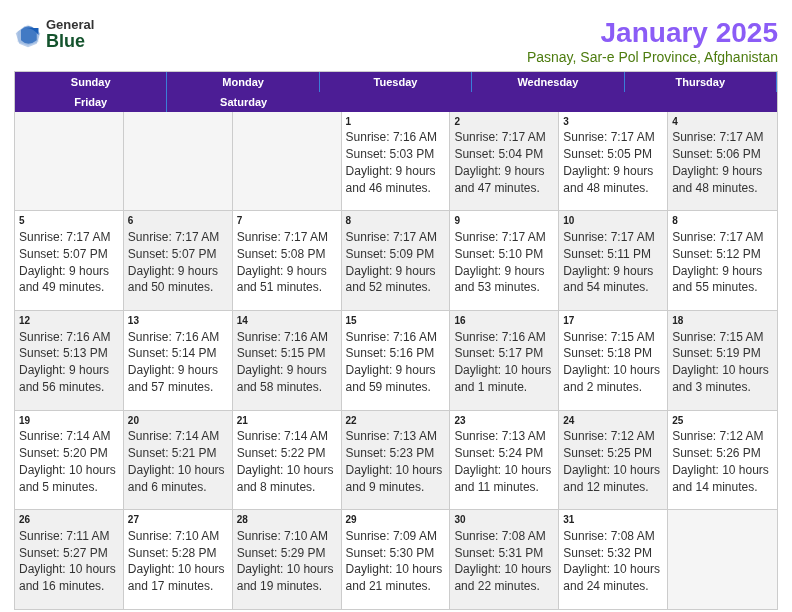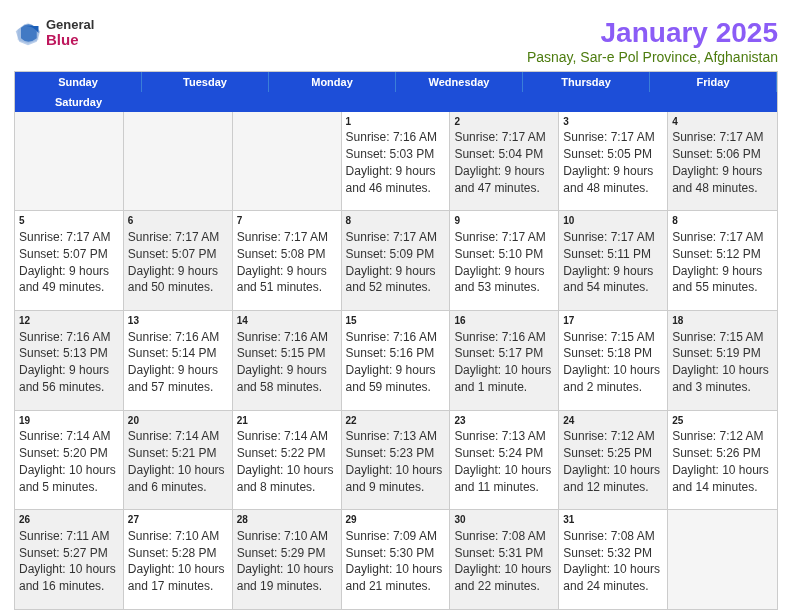--- a/index.html
+++ b/index.html
@@ -33,23 +33,23 @@
       display: flex;
       flex-direction: column;
       line-height: 1.1;
     }
     .logo-general {
       font-size: 13px;
       font-weight: bold;
       color: #333;
     }
     .logo-blue {
-      font-size: 15px;
-      font-weight: bold;
-      color: #be185d;
+      font-size: 18px;
+      font-weight: bold;
+      color: #14532d;
     }
     .logo-icon {
       width: 28px;
       height: 28px;
     }
     .title-block {
       text-align: right;
     }
     .title-block h1 {
       font-size: 28px;
@@ -63,22 +63,22 @@
       font-weight: normal;
     }
     .calendar {
       flex: 1;
       display: flex;
       flex-direction: column;
       border: 1px solid #ccc;
     }
     .cal-header-row {
       display: grid;
-      grid-template-columns: repeat(6, 1fr);
-      background: #1d4ed8;
+      grid-template-columns: repeat(5, 1fr);
+      background: #4c1d95;
     }
     .cal-header-cell {
       color: #fff;
       font-size: 11px;
       font-weight: bold;
       text-align: center;
       padding: 4px 2px;
       border-right: 1px solid #3a7ed8;
     }
     .cal-header-cell:last-child { border-right: none; }
@@ -137,22 +137,22 @@
     </div>
     <div class="title-block">
       <h1>January 2025</h1>
       <h2>Pasnay, Sar-e Pol Province, Afghanistan</h2>
     </div>
   </div>
 
   <div class="calendar">
     <div class="cal-header-row">
     <div class="cal-header-cell">Sunday</div>
+        <div class="cal-header-cell">Monday</div>
         <div class="cal-header-cell">Tuesday</div>
-        <div class="cal-header-cell">Monday</div>
         <div class="cal-header-cell">Wednesday</div>
         <div class="cal-header-cell">Thursday</div>
         <div class="cal-header-cell">Friday</div>
         <div class="cal-header-cell">Saturday</div>
       </div>
     <div class="cal-body">
     <div class="cal-week">
           <div class="cal-cell empty"></div>
           <div class="cal-cell empty"></div>
           <div class="cal-cell empty"></div>

